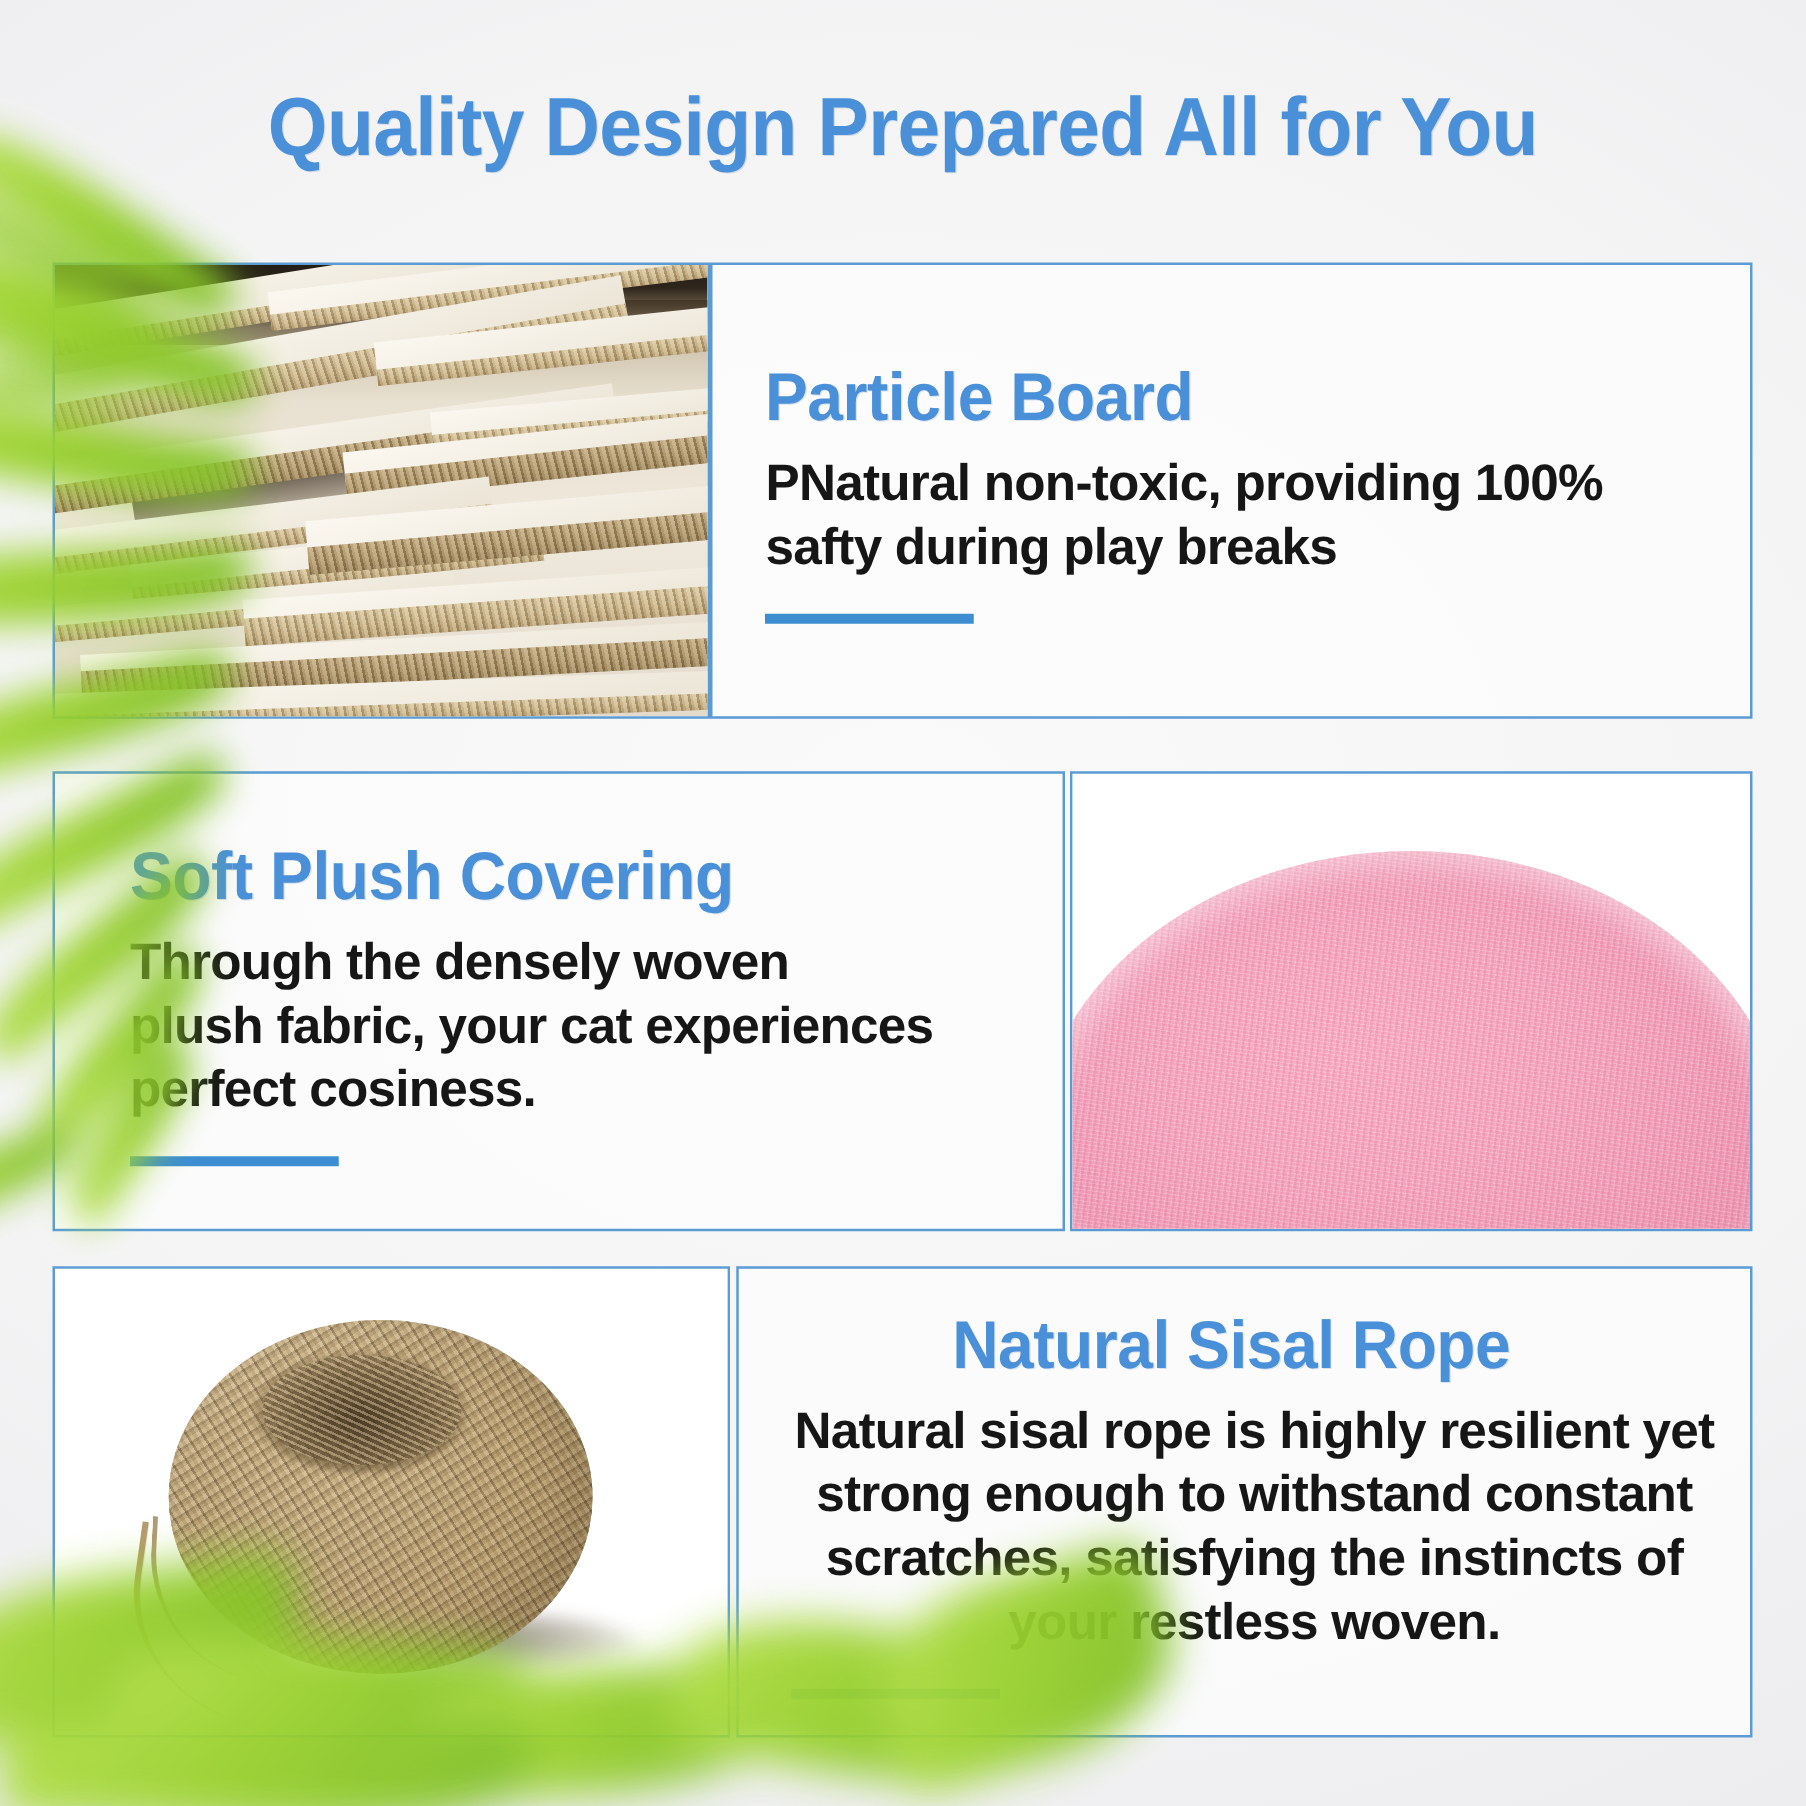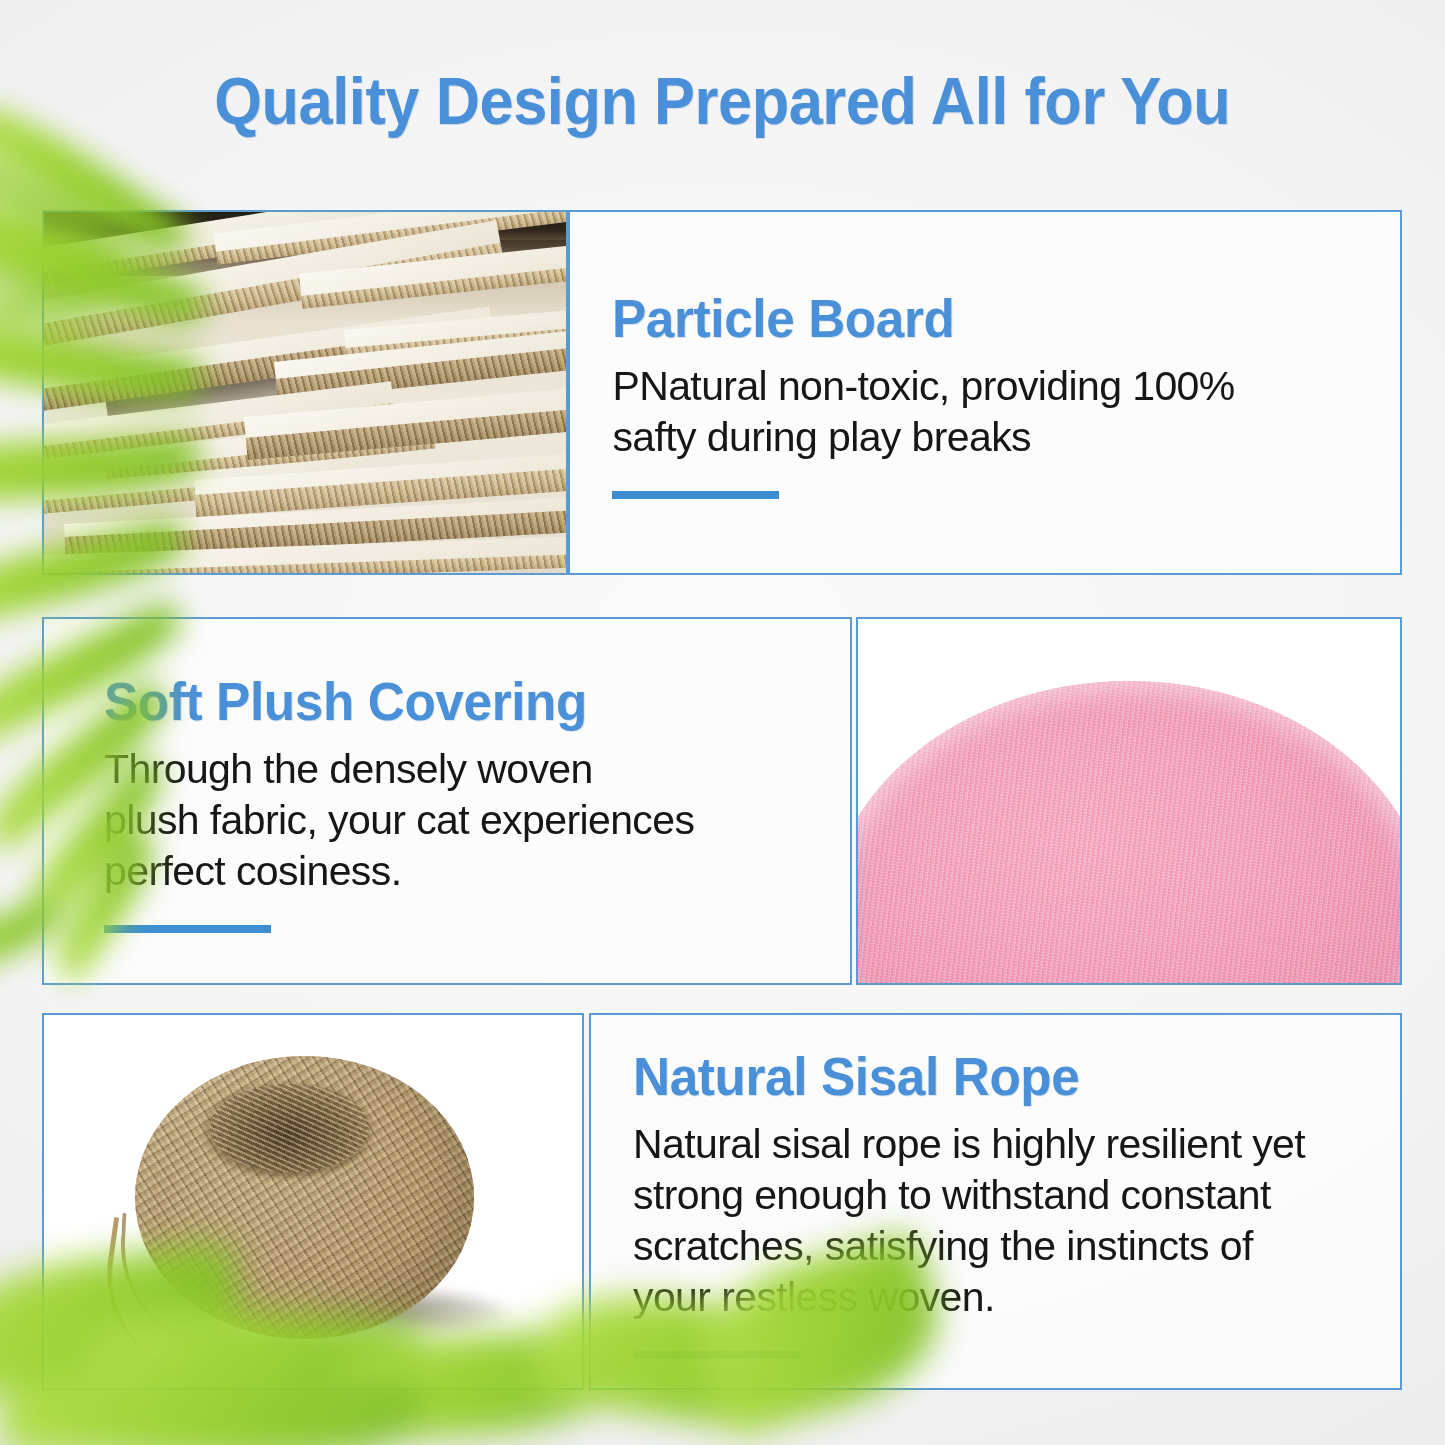--- a/index.html
+++ b/index.html
@@ -73,21 +73,21 @@
     color: #4a90d9;
     letter-spacing: -0.4px;
     transform: scaleX(0.95);
     transform-origin: 0 50%;
     text-shadow: 1px 1px 0 rgba(120,150,185,0.25);
     white-space: nowrap;
     margin: 0 0 12px 0;
   }
   .body-text {
     font-family: "Liberation Sans", sans-serif;
-    font-weight: 400;
+    font-weight: 700;
     font-size: 41px;
     line-height: 51px;
     color: #161616;
     letter-spacing: -0.6px;
     margin: 0;
     white-space: pre-line;
   }
   .accent-bar {
     width: 167px;
     height: 8px;
@@ -169,21 +169,21 @@
   .plush-soft-edge {
     position: absolute;
     inset: 0;
     border-radius: inherit;
     box-shadow: inset 0 0 26px 10px rgba(255,255,255,0.45);
   }
 
   
   #card-3 { left: 42px; top: 1013px; width: 1360px; height: 377px; }
   #card-3 .panel-img  { width: 542px; height: 377px; }
-  #card-3 .panel-text { width: 813px; height: 377px; margin-left: 5px; }
+  #card-3 .panel-text { width: 813px; height: 377px; margin-left: 5px; text-align: center; }
 
   .rope-scene { position: absolute; inset: 0; background: #ffffff; }
   .rope-shadow {
     position: absolute;
     left: 47%;
     top: 74%;
     width: 40%;
     height: 13%;
     border-radius: 50%;
     background: radial-gradient(ellipse at 45% 40%, rgba(60,48,34,0.55) 0%, rgba(90,74,52,0.28) 45%, rgba(120,105,80,0.0) 75%);

